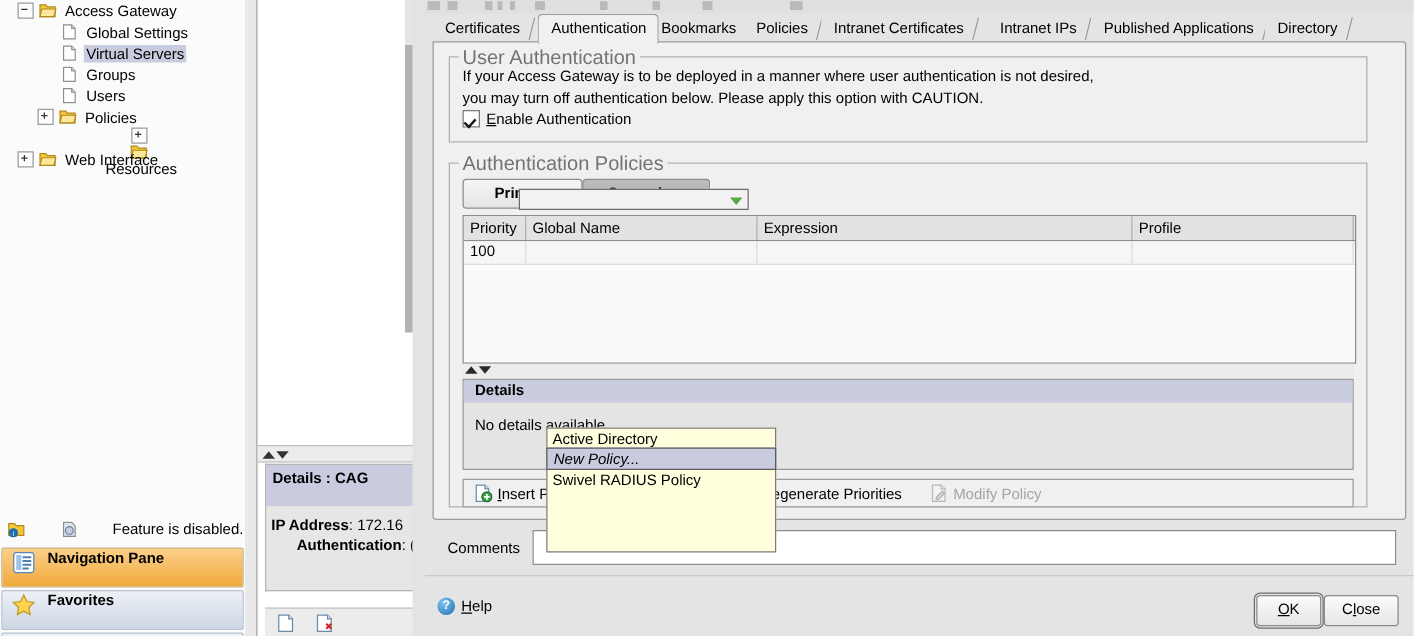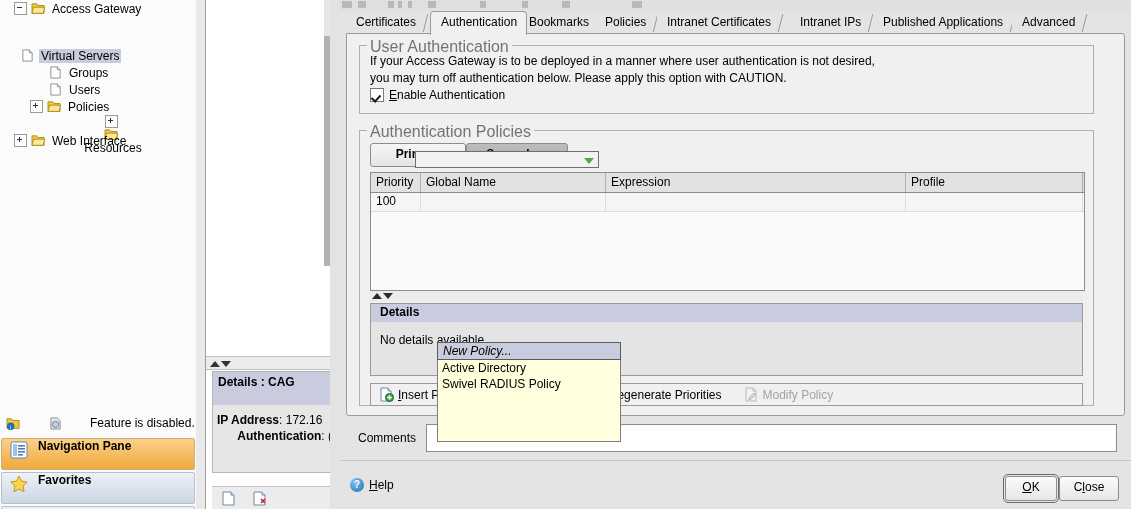--- a/index.html
+++ b/index.html
@@ -250,22 +250,29 @@
 
       <div class="tree-row" style="padding-left:14px;">
         <div class="expander"></div>
         <svg class="ic" viewBox="0 0 16 14">
             <path d="M1 2h5l1.4 1.8H14v8.4H1z" fill="#f5c63a" stroke="#b08a18"></path>
             <path d="M2.6 5.6h12L13 12.2H1z" fill="#fde79b" stroke="#b08a18"></path>
           </svg>
         <span class="tree-label">Access Gateway</span>
       </div>
 
-
-      <div class="tree-row" style="padding-left:20px;margin-top:30px;">
+      <div class="tree-row" style="padding-left:48px;">
+        <svg class="ic" viewBox="0 0 14 14">
+            <path d="M2 1h7l3 3v9H2z" fill="#fff" stroke="#8d8d8d"></path>
+            <path d="M9 1v3h3" fill="#e4e4e4" stroke="#8d8d8d"></path>
+          </svg>
+        <span class="tree-label">Global Settings</span>
+      </div>
+
+      <div class="tree-row" style="padding-left:48px;">
         <svg class="ic" viewBox="0 0 14 14">
             <path d="M2 1h7l3 3v9H2z" fill="#fff" stroke="#8d8d8d"></path>
             <path d="M9 1v3h3" fill="#e4e4e4" stroke="#8d8d8d"></path>
           </svg>
         <span class="tree-label sel">Virtual Servers</span>
       </div>
 
       <div class="tree-row" style="padding-left:48px;">
         <svg class="ic" viewBox="0 0 14 14">
             <path d="M2 1h7l3 3v9H2z" fill="#fff" stroke="#8d8d8d"></path>
@@ -406,21 +413,21 @@
     </div>
 
     <div id="tabstrip">
       <div class="tab first" style="left:0px;"><span>Certificates</span><i class="sep"></i></div>
       <div class="tab active" style="left:84px;"><span>Authentication</span></div>
       <div class="tab" style="left:173px;"><span>Bookmarks</span><i class="sep"></i></div>
       <div class="tab" style="left:249px;"><span>Policies</span><i class="sep"></i></div>
       <div class="tab" style="left:311px;"><span>Intranet Certificates</span><i class="sep"></i></div>
       <div class="tab" style="left:444px;"><span>Intranet IPs</span><i class="sep"></i></div>
       <div class="tab" style="left:527px;"><span>Published Applications</span><i class="sep"></i></div>
-      <div class="tab" style="left:666px;"><span>Advanced</span><i class="sep"></i></div>
+      <div class="tab" style="left:666px;"><span>Directory</span><i class="sep"></i></div>
     </div>
 
     <div id="tabbody">
 
       <div class="fs" id="fs-user-auth">
         <div class="fs-legend">User Authentication</div>
         <div class="ua-text" style="top:8px;">If your Access Gateway is to be deployed in a manner where user authentication is not desired,</div>
         <div class="ua-text" style="top:25px;">you may turn off authentication below. Please apply this option with CAUTION.</div>
         <div id="chk-row">
           <div class="checkbox"></div>
@@ -447,22 +454,22 @@
             <div class="ptd col-expr"></div>
             <div class="ptd col-prof"></div>
           </div>
         </div>
 
         <div id="combo">
           <div id="combo-arrow"></div>
         </div>
 
         <div id="dropdown">
+          <div class="dd-item">Active Directory</div>
           <div class="dd-item sel">New Policy...</div>
-          <div class="dd-item">Active Directory</div>
           <div class="dd-item">Swivel RADIUS Policy</div>
         </div>
 
         <div id="pol-splitter">
           <div class="tri" id="pt-up"></div>
           <div class="tri" id="pt-dn"></div>
         </div>
 
         <div id="details-box">
           <div id="details-hdr">Details</div>

